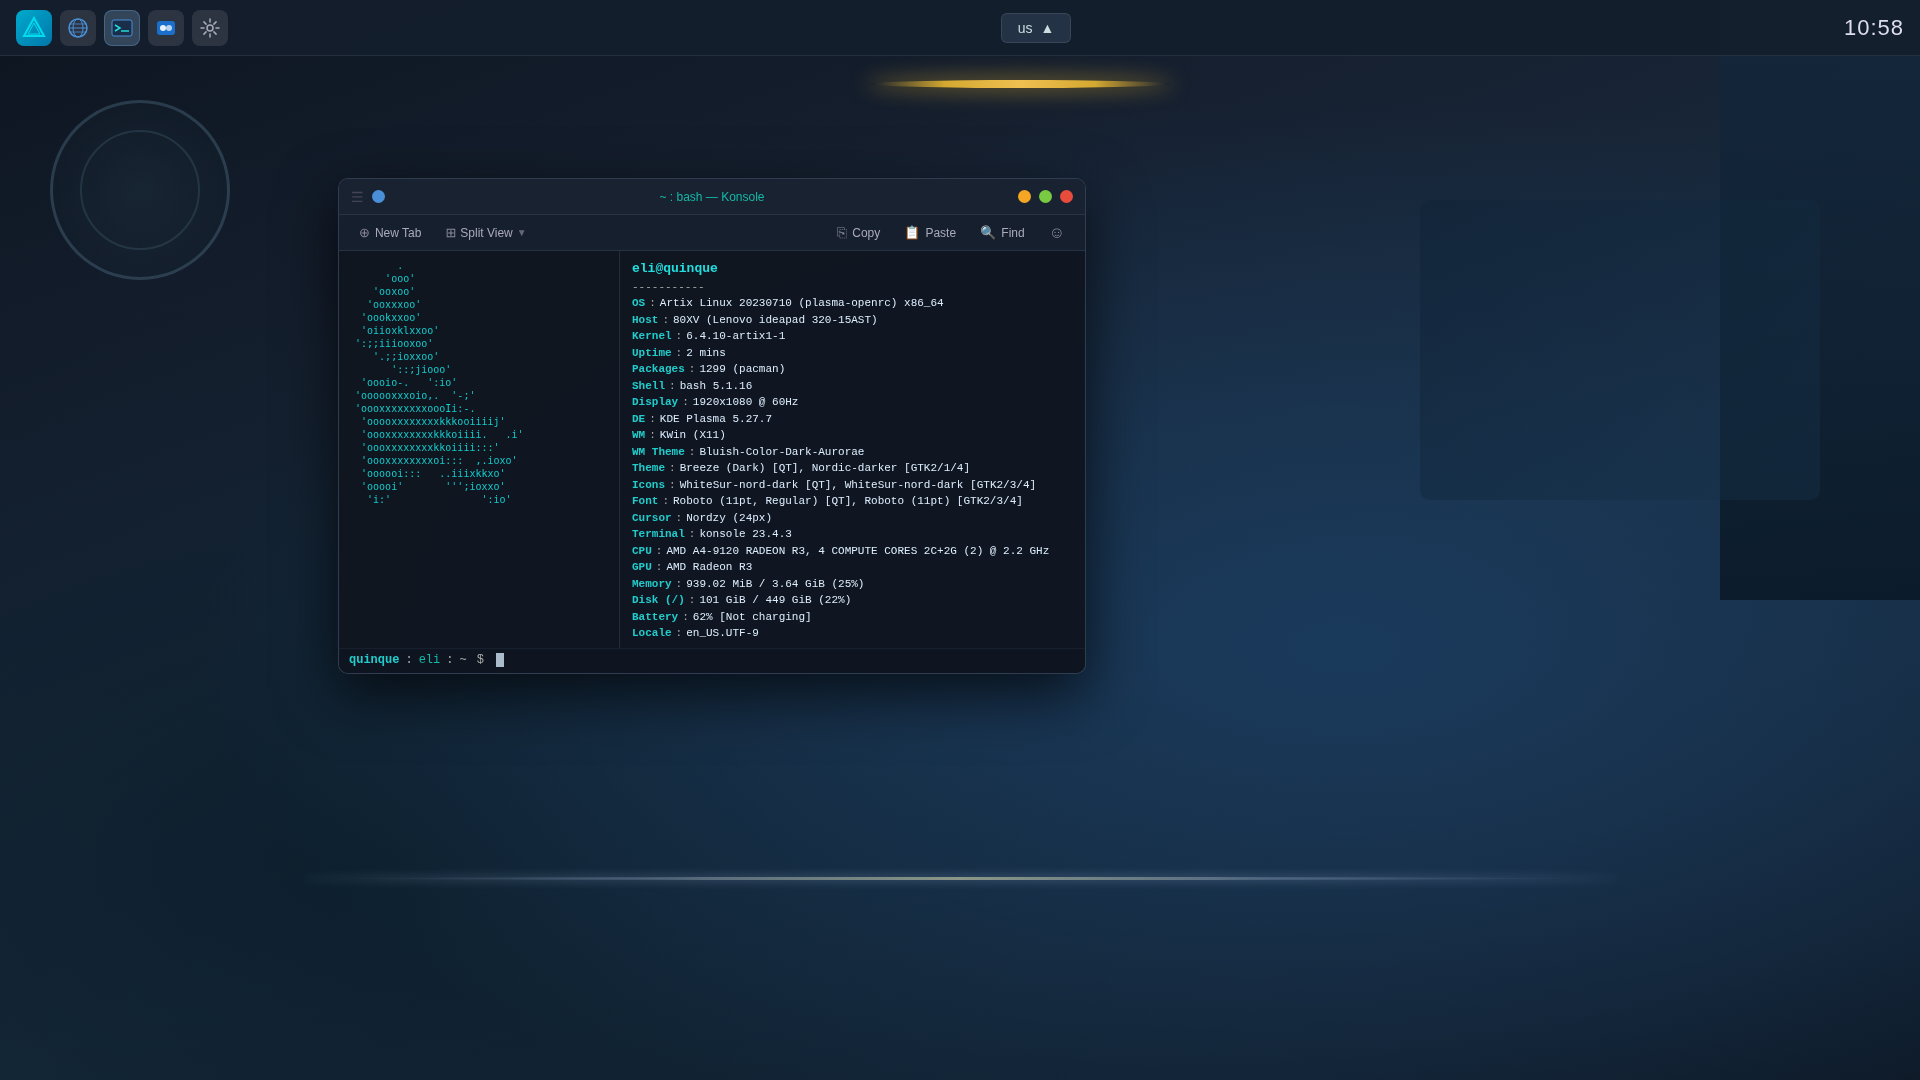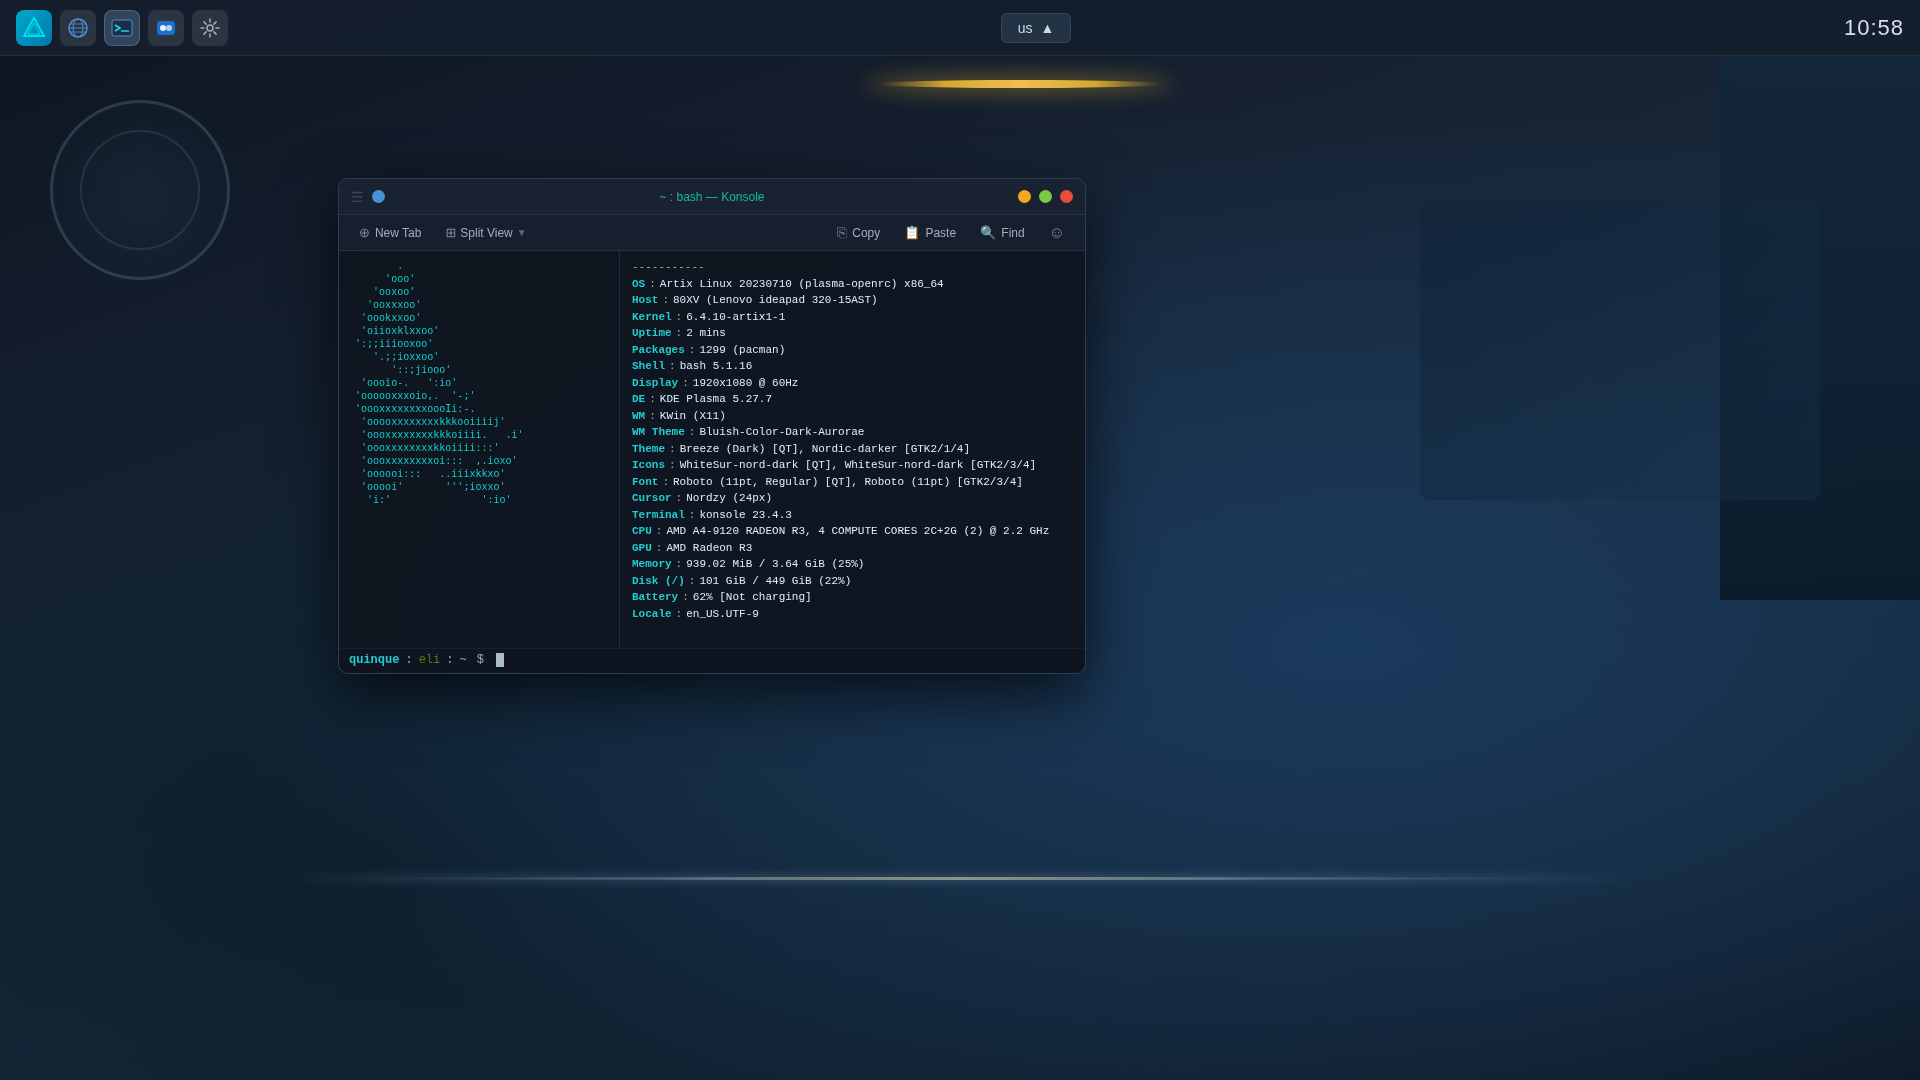--- a/index.html
+++ b/index.html
@@ -339,21 +339,21 @@
     }
 
     .prompt-user {
       color: #22cccc;
       font-weight: bold;
     }
 
     .prompt-colon { color: #aaa; }
 
     .prompt-dir {
-      color: #4d7c0f;
+      color: #14b8a6;
     }
 
     .prompt-dollar {
       color: #aaa;
     }
 
     .cursor-block {
       width: 8px;
       height: 14px;
       background: #aabbcc;
@@ -514,20 +514,23 @@
   'oooxxxxxxxxoi:::  ,.ioxo'
   'oooooi:::   ..iiixkkxo'
   'ooooi'       ''';ioxxo'
    'i:'               ':io'</pre>
     </div>
 
     <div class="terminal-divider"></div>
 
     <div class="terminal-right">
       <div class="neofetch-line">
+        <span class="user-at-host">eli@quinque</span>
+      </div>
+      <div class="neofetch-line">
         <span class="separator-line">-----------</span>
       </div>
 
       <div class="neofetch-line">
         <span class="nf-key">OS</span>
         <span class="nf-sep">: </span>
         <span class="nf-val">Artix Linux 20230710 (plasma-openrc) x86_64</span>
       </div>
       <div class="neofetch-line">
         <span class="nf-key">Host</span>

